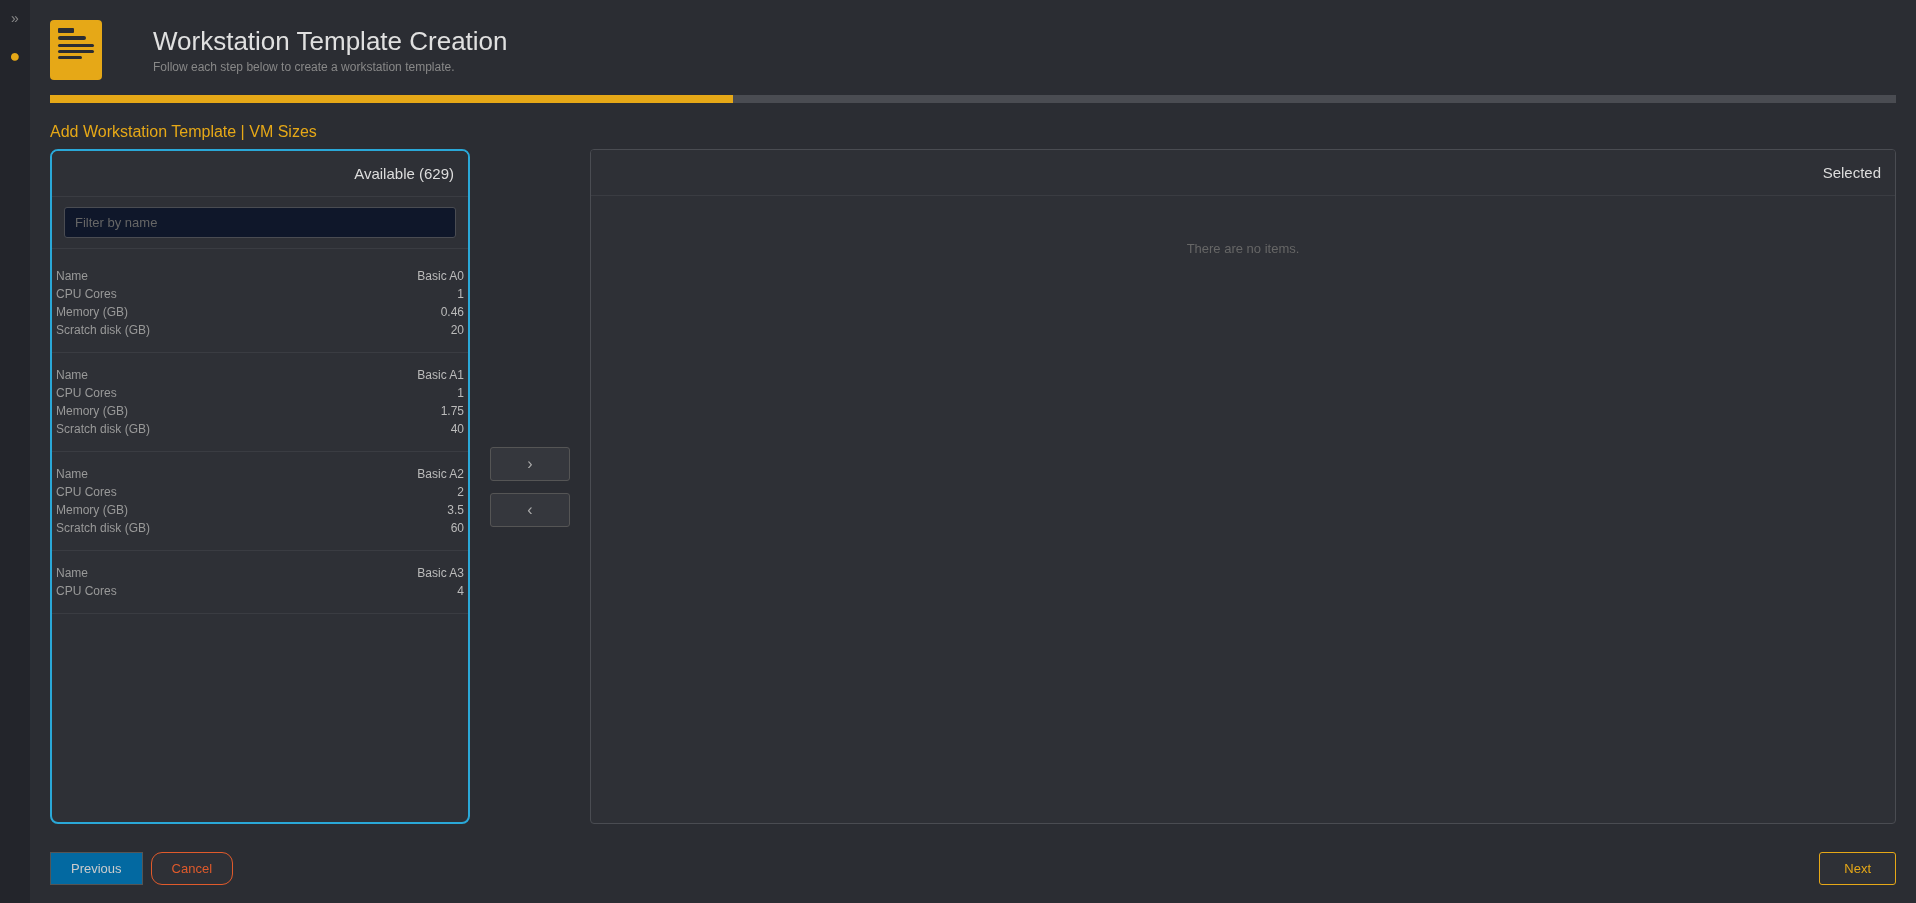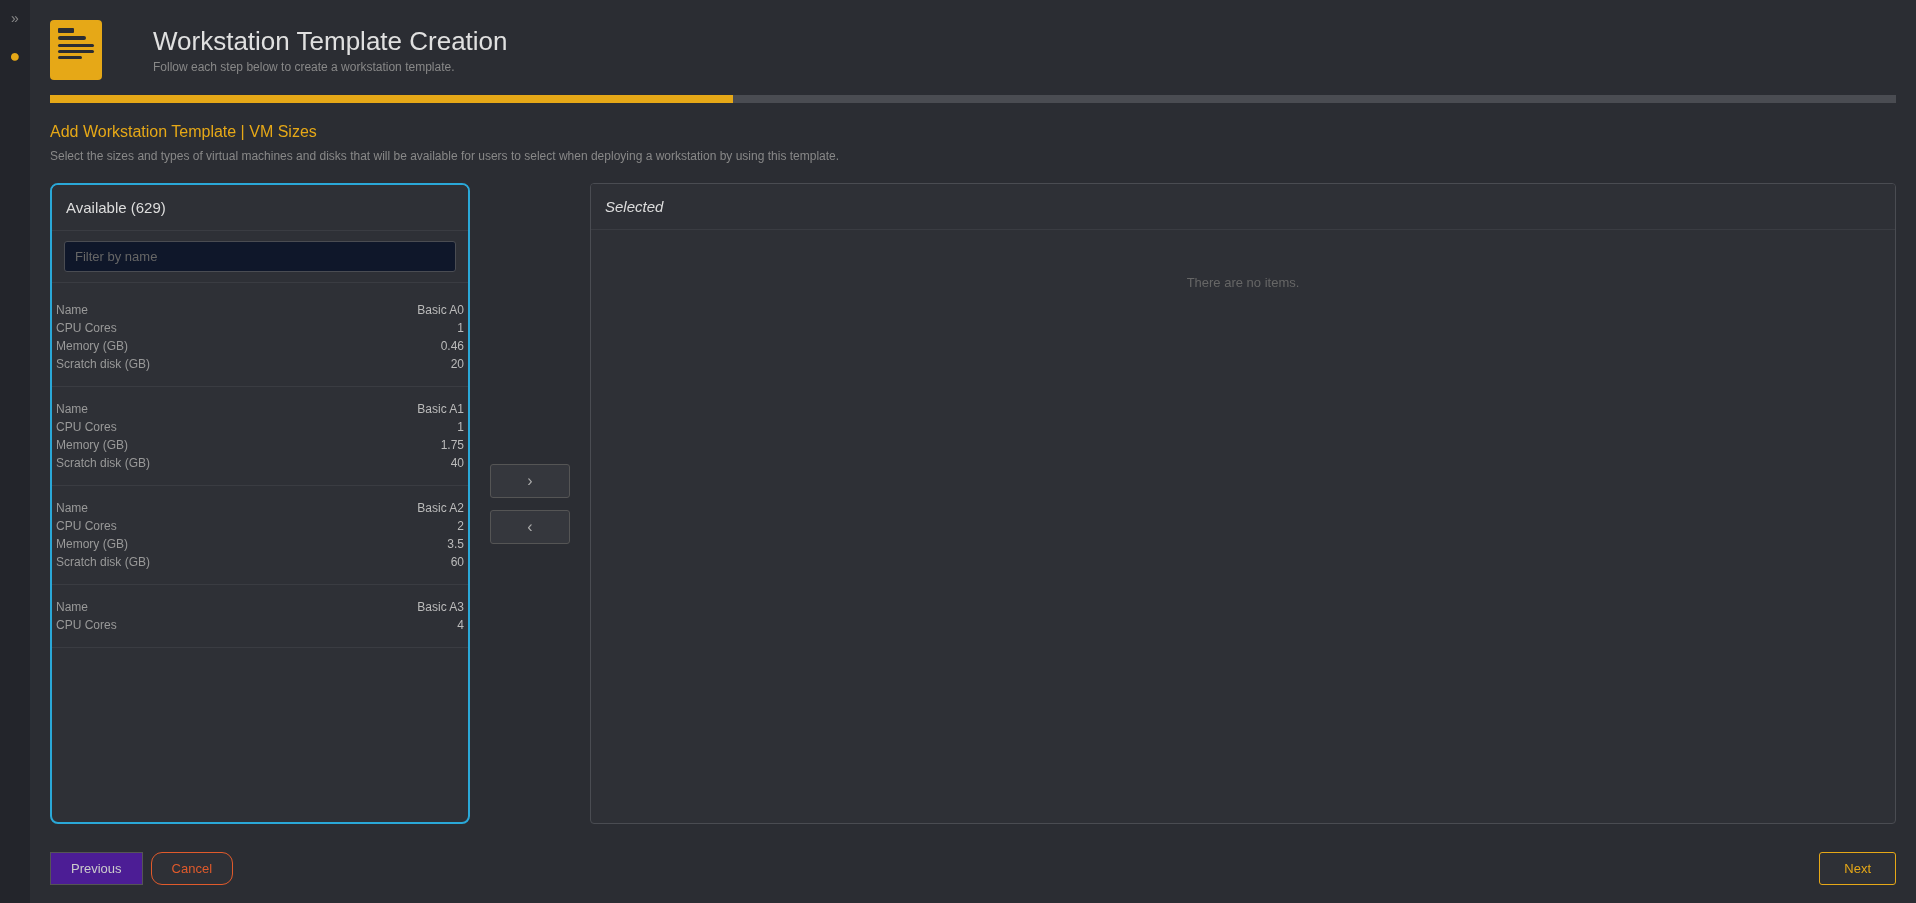--- a/index.html
+++ b/index.html
@@ -131,21 +131,21 @@
       width: 420px;
       border: 2px solid #2aa8d8;
       border-radius: 8px;
       background-color: #2e3036;
       display: flex;
       flex-direction: column;
       overflow: hidden;
     }
 
     .panel-header {
-      text-align: left;
+      text-align: right;
       padding: 14px;
       font-size: 15px;
       color: #ddd;
       border-bottom: 1px solid #3a3c42;
       background-color: #2e3036;
     }
 
     .filter-input-container {
       padding: 10px 12px;
       border-bottom: 1px solid #3a3c42;
@@ -242,21 +242,20 @@
       border: 1px solid #4a4c52;
       border-radius: 4px;
       background-color: #2e3036;
       display: flex;
       flex-direction: column;
       overflow: hidden;
     }
 
     .selected-panel .panel-header {
       background-color: #2e3036;
-      font-style: italic;
     }
 
     .no-items-text {
       color: #666;
       text-align: center;
       margin-top: 40px;
       font-size: 13px;
     }
 
     
@@ -268,21 +267,21 @@
       margin-top: 10px;
     }
 
     .footer-left {
       display: flex;
       gap: 8px;
     }
 
     .btn-previous {
       padding: 8px 20px;
-      background-color: #4c1d95;
+      background-color: #0369a1;
       border: 1px solid #555;
       color: #ccc;
       font-size: 13px;
       cursor: pointer;
       border-radius: 0;
     }
 
     .btn-cancel {
       padding: 8px 20px;
       background-color: #2e3036;
@@ -331,21 +330,20 @@
         <p>Follow each step below to create a workstation template.</p>
       </div>
     </div>
 
     <div class="progress-bar-container">
       <div class="progress-bar-fill" style="width: 37%;"></div>
       <div class="progress-bar-remaining"></div>
     </div>
 
     <div class="page-title">Add Workstation Template | VM Sizes</div>
-    <div class="page-subtitle">Select the sizes and types of virtual machines and disks that will be available for users to select when deploying a workstation by using this template.</div>
 
     <div class="transfer-panel">
 
       <div class="available-panel">
         <div class="panel-header">Available (629)</div>
         <div class="filter-input-container">
           <input type="text" class="filter-input" placeholder="Filter by name" style="">
         </div>
         <div class="panel-list">
 

